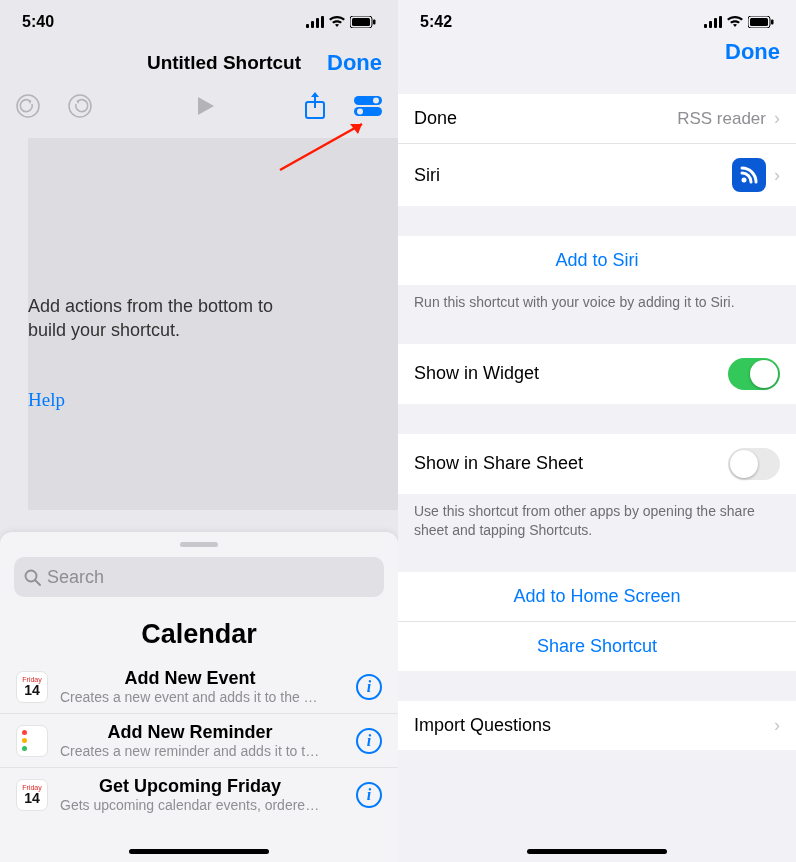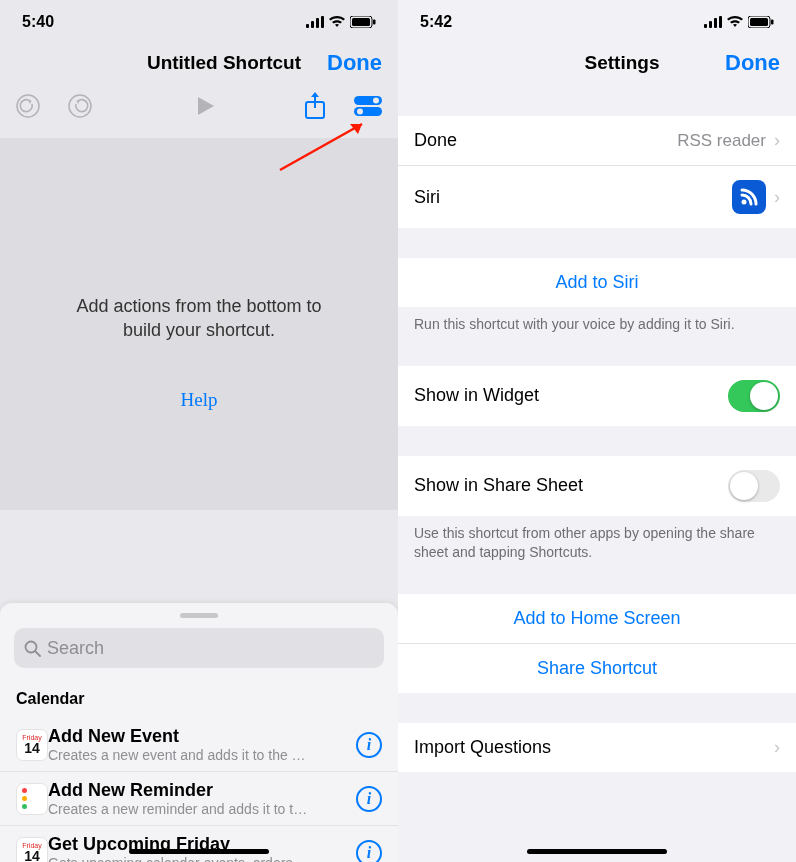--- a/index.html
+++ b/index.html
@@ -7,29 +7,29 @@
   .phone { width: 398px; height: 862px; position: relative; overflow: hidden; background: #f2f2f6; }
   .phone.left { background: #e9e9ed; }
   .status-bar { display: flex; justify-content: space-between; align-items: center; height: 44px; padding: 0 22px; font-size: 16px; font-weight: 700; }
   .status-icons { display: flex; align-items: center; gap: 4px; }
   .nav-bar { display: flex; align-items: center; justify-content: space-between; padding: 8px 18px 12px 18px; }
   .nav-title { font-size: 19px; font-weight: 600; flex: 1; text-align: center; }
   .nav-right { color: #007aff; font-size: 22px; font-weight: 600; position: absolute; right: 16px; }
   .toolbar { display: flex; align-items: center; padding: 6px 16px 18px 16px; gap: 28px; }
   .tb-spacer { flex: 1; }
   .toolbar svg { display: block; }
-  .editor-body { background: #dcdce1; height: 372px; text-align: center; padding-top: 156px; font-size: 18px; color: #333; }
+  .editor-body { background: #dcdce1; height: 372px; text-align: left; padding-top: 156px; font-size: 18px; color: #333; margin-left: 28px; }
   .editor-body .hint { line-height: 1.35; }
   .editor-body .help { color: #007aff; font-size: 19px; margin-top: 46px; display: inline-block; font-family: Liberation Serif, serif; }
-  .drawer { position: absolute; bottom: 0; left: 0; right: 0; background: #f4f4f6; border-radius: 12px 12px 0 0; padding-top: 10px; height: 259px; box-shadow: 0 -1px 6px rgba(0,0,0,.08); }
+  .drawer { position: absolute; bottom: 0; left: 0; right: 0; background: #f4f4f6; border-radius: 12px 12px 0 0; padding-top: 10px; height: 330px; box-shadow: 0 -1px 6px rgba(0,0,0,.08); text-align: center; }
   .grabber { width: 38px; height: 5px; background: #c7c7cc; border-radius: 3px; margin: 0 auto 10px; }
   .search { margin: 0 14px 14px; background: #e1e1e5; border-radius: 10px; height: 40px; display: flex; align-items: center; padding: 0 10px; color: #8e8e93; font-size: 18px; }
   .search svg { margin-right: 6px; }
-  .section-title { font-size: 16px; font-weight: 700; padding: 8px 16px 10px; }
-  .action-row { display: flex; align-items: center; padding: 8px 16px; border-bottom: 1px solid #e3e3e6; }
+  .section-title { font-size: 27px; font-weight: 700; padding: 8px 16px 10px; }
+  .action-row { display: flex; align-items: center; padding: 8px 16px; gap: 12px; border-bottom: 1px solid #e3e3e6; }
   .action-icon { width: 32px; height: 32px; border-radius: 7px; background: #fff; border: 1px solid #e3e3e6; display: flex; flex-direction: column; align-items: center; justify-content: center; font-size: 7px; color: #d22; }
   .action-icon .day { font-size: 14px; font-weight: 600; color: #111; line-height: 1; }
   .reminder-icon { display: flex; flex-direction: column; gap: 3px; align-items: flex-start; justify-content: center; padding-left: 5px; }
   .reminder-icon .dot { width: 5px; height: 5px; border-radius: 50%; display: inline-block; }
   .action-text .title { font-size: 18px; font-weight: 600; }
   .action-text .sub { font-size: 14px; color: #8e8e93; white-space: nowrap; overflow: hidden; text-overflow: ellipsis; max-width: 260px; }
   .info-btn { margin-left: auto; width: 26px; height: 26px; border: 2px solid #007aff; border-radius: 50%; color: #007aff; font-size: 16px; display: flex; align-items: center; justify-content: center; font-family: Georgia, serif; font-style: italic; font-weight: 700; }
   .home-indicator { position: absolute; bottom: 8px; left: 50%; transform: translateX(-50%); width: 140px; height: 5px; border-radius: 3px; background: #000; }
   .arrow { position: absolute; top: 118px; left: 276px; width: 96px; height: 56px; pointer-events: none; }
 
@@ -196,21 +196,20 @@
         </svg>
       <svg width="26" height="12" viewBox="0 0 26 12">
           <rect x="0" y="0" width="22" height="12" rx="3" fill="none" stroke="#000" stroke-width="1"></rect>
           <rect x="2" y="2" width="18" height="8" rx="1.5" fill="#000"></rect>
           <rect x="23" y="3.5" width="2.5" height="5" rx="1" fill="#000"></rect>
         </svg>
     </span>
   </div>
   <div class="nav-bar">
     <span style="width:50px"></span>
-    <span class="nav-title">Settings</span>
     <span class="nav-right">Done</span>
   </div>
 
   <div class="gap"></div>
 
   <div class="cell">
     <span class="label">Done</span>
     <span class="value">RSS reader</span>
     <span class="chev">›</span>
   </div>

